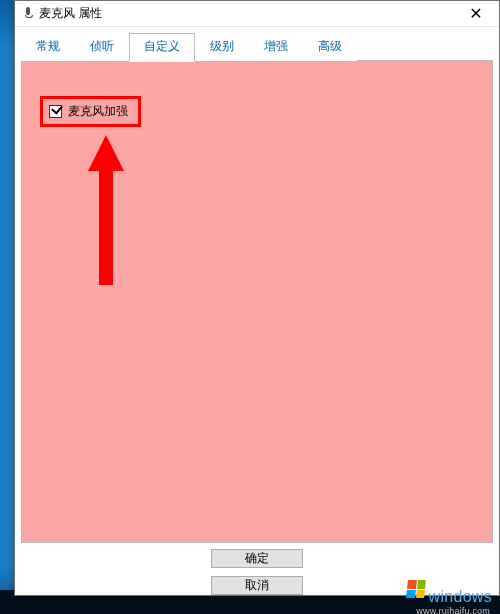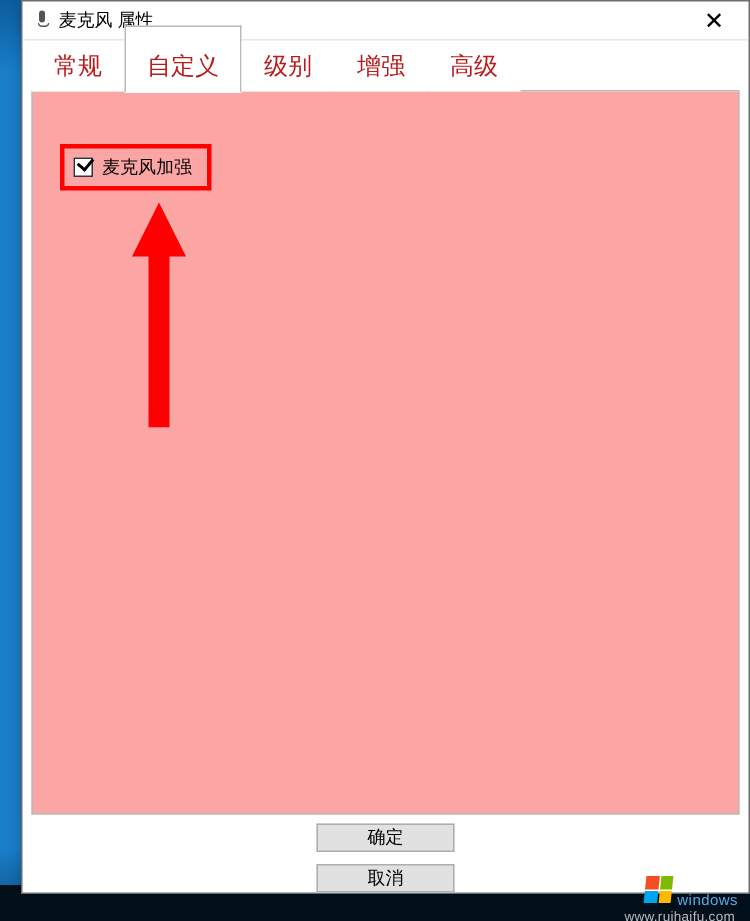--- a/index.html
+++ b/index.html
@@ -50,36 +50,36 @@
       position: relative;
     }
     .tabstrip::after {
       content: "";
       position: absolute;
       left: 6px; right: 6px; bottom: 0;
       height: 1px; background: #b9b9b9;
       z-index: 0;
     }
     .tab {
-      font-size: 16px;
-      color: #b91c1c;
+      font-size: 12px;
+      color: #0369a1;
       padding: 5px 14px 6px;
       border: 1px solid transparent;
       border-bottom: none;
       position: relative;
       z-index: 1;
       cursor: default;
       background: #fff;
     }
     .tab.active {
       border-color: #b9b9b9;
       background: #ffffff;
       border-bottom: 1px solid #ffffff;
       margin-bottom: -1px;
-      padding-top: 16px;
+      padding-top: 4px;
       margin-top: 44px;
     }
 
     
     .panel {
       flex: 1;
       margin: 0 6px 6px 6px;
       border: 1px solid #b9b9b9;
       border-top: none;
       position: relative;
@@ -148,21 +148,21 @@
     .wm-flag {
       width: 18px; height: 18px;
       display: grid; grid-template-columns: 1fr 1fr; grid-template-rows: 1fr 1fr;
       gap: 1px; margin-right: 4px;
       transform: skewX(-6deg);
     }
     .wm-flag span:nth-child(1){background:#f25022;}
     .wm-flag span:nth-child(2){background:#7fba00;}
     .wm-flag span:nth-child(3){background:#00a4ef;}
     .wm-flag span:nth-child(4){background:#ffb900;}
-    .wm-main { font-size: 10px; color: #5aa9e6; font-weight: 500; letter-spacing: .3px; margin-top: 16px; }
+    .wm-main { font-size: 16px; color: #5aa9e6; font-weight: 500; letter-spacing: .3px; margin-top: 16px; }
     .wm-sub { font-size: 16px; color: #3aa14a; font-weight: 600; }
     .wm-url { position: absolute; right: 10px; bottom: -2px; font-size: 9px; color: #bbb; letter-spacing: .2px; }
   </style>
 </head>
 <body>
 
 <div class="desktop"></div>
 <div class="taskbar"></div>
 
 <div class="dialog">
@@ -170,20 +170,21 @@
   <div class="titlebar">
     <span class="mic-icon"></span>
     <span class="title">麦克风 属性</span>
     <div class="close">
       <span>✕</span>
     </div>
   </div>
 
   <div class="tabstrip">
     <div class="tab"><span>常规</span></div>
+    <div class="tab"><span>侦听</span></div>
     <div class="tab active"><span>自定义</span></div>
     <div class="tab"><span>级别</span></div>
     <div class="tab"><span>增强</span></div>
     <div class="tab"><span>高级</span></div>
   </div>
 
   <div class="panel">
 
     <div class="highlight-box">
       <span class="cb checked"></span>

